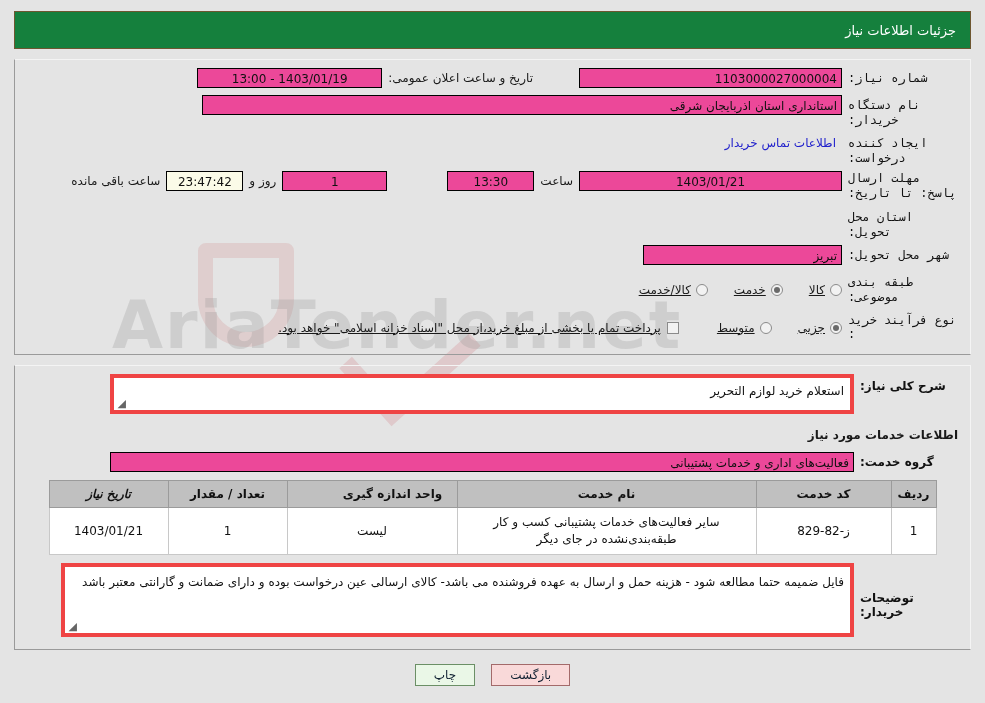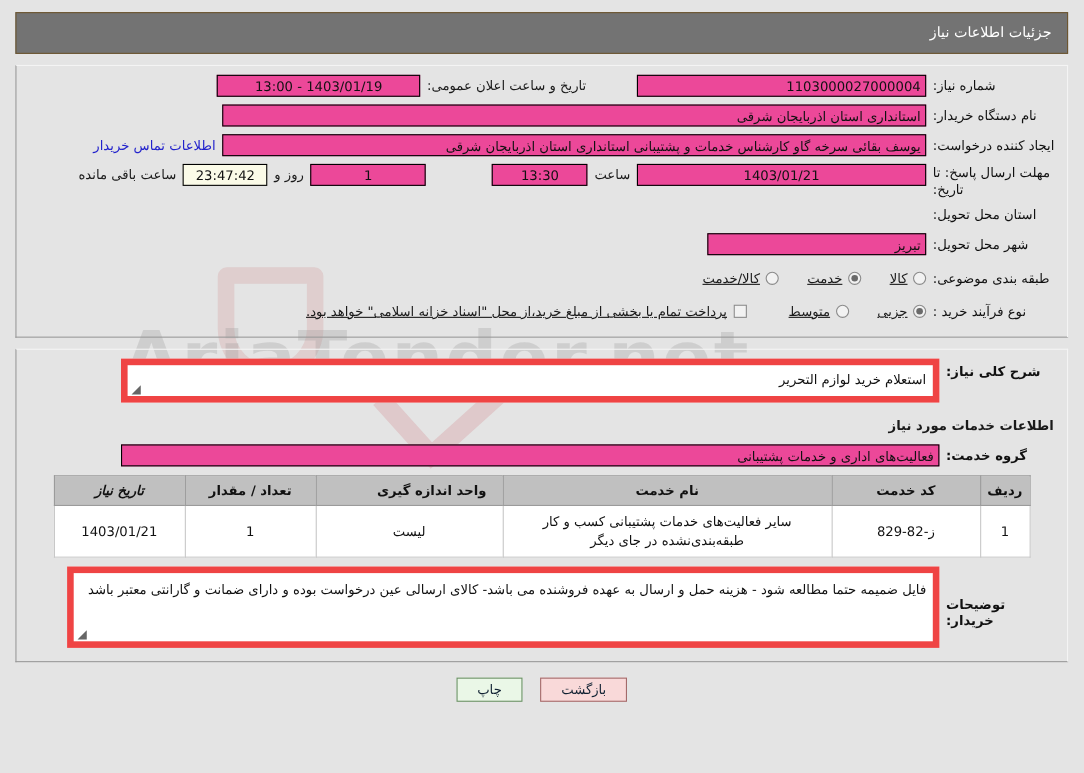--- a/index.html
+++ b/index.html
@@ -61,21 +61,21 @@
     transform: rotate(-42deg);
     box-sizing: border-box;
   }
 
   .page { position: relative; z-index: 2; }
 
   
   .header-bar {
     margin: 11px 14px 0 14px;
     height: 38px;
-    background: #737373;
+    background: #15803d;
     border: 1px solid #6d5630;
     display: flex;
     align-items: center;
     justify-content: flex-start;
     box-sizing: border-box;
   }
   .header-title {
     color: #ffffff;
     font-size: 13px;
     padding-right: 14px;
@@ -103,21 +103,21 @@
   }
   .lbl {
     text-align: left;
     font-size: 12px;
     color: #111;
     padding-left: 6px;
     padding-top: 3px;
     box-sizing: border-box;
     flex: 0 0 auto;
   }
-  .lbl-w { width: 118px; }
+  .lbl-w { width: 118px; font-family: Liberation Mono, monospace; }
 
   .fld {
     border: 1px solid #000;
     background: #ec4899;
     height: 20px;
     line-height: 20px;
     font-size: 12px;
     padding: 0 4px;
     box-sizing: border-box;
     text-align: center;
@@ -178,21 +178,21 @@
     border: 1px solid #8b8b8b;
     background: #f2f2f2;
     display: inline-block;
     margin-left: 6px;
     box-sizing: border-box;
     flex: 0 0 auto;
   }
 
   
   .tbox {
-    border: 6px solid #ef4444;
+    border: 4px solid #ef4444;
     background: #fff;
     box-sizing: border-box;
     position: relative;
     padding: 4px 6px;
     font-size: 12px;
     line-height: 18px;
     color: #111;
     overflow: hidden;
   }
   .tbox .grip {
@@ -285,21 +285,20 @@
         <div class="fld" style="width:185px;">1403/01/19 - 13:00</div>
       </div>
 
       <div class="row">
         <div class="lbl lbl-w">نام دستگاه خریدار:</div>
         <div class="fld right" style="width:640px;">استانداری استان اذربایجان شرقی</div>
       </div>
 
       <div class="row">
         <div class="lbl lbl-w">ایجاد کننده درخواست:</div>
-        <div class="fld right" style="width:640px;">یوسف بقائی سرخه گاو کارشناس خدمات و پشتیبانی استانداری استان اذربایجان شرقی</div>
         <a class="link">اطلاعات تماس خریدار</a>
       </div>
 
       <div class="row">
         <div class="lbl lbl-w" style="line-height:15px;padding-top:1px;">مهلت ارسال پاسخ: تا تاریخ:</div>
         <div class="fld" style="width:263px;">1403/01/21</div>
         <div class="plain">ساعت</div>
         <div class="fld" style="width:87px;">13:30</div>
         <div class="fld" style="width:105px;margin-right:60px;">1</div>
         <div class="plain">روز و</div>

